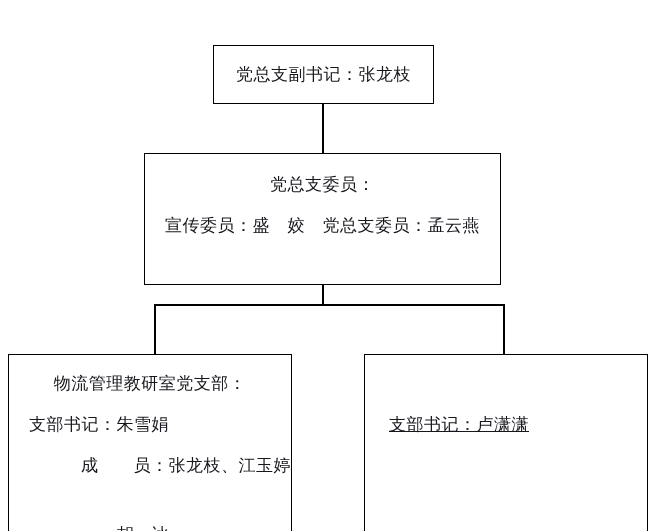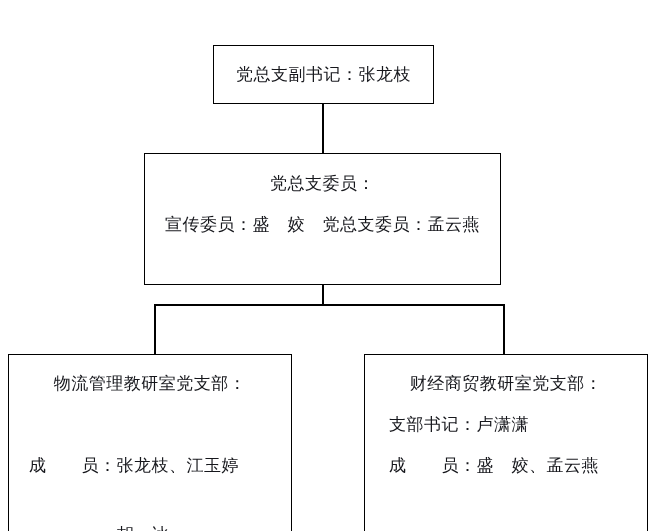--- a/index.html
+++ b/index.html
@@ -50,43 +50,42 @@
   #node-committee {
     left: 144px;
     top: 153px;
     width: 357px;
     height: 132px;
   }
   #node-committee .node-line {
     position: absolute;
     left: 0;
     right: 0;
-    font-family: Liberation Mono, monospace;
   }
   #node-committee .line-0 { top: 22px; }
   #node-committee .line-1 { top: 63px; }
   #node-committee .line-2 { top: 104px; }
   
   .branch-box {
     width: 284px;
     height: 216px;
     top: 354px;
   }
   #node-branch-logistics { left: 8px; }
   #node-branch-finance { left: 364px; }
   .branch-box .node-line {
     position: absolute;
     left: 0;
     right: 0;
   }
   .branch-box .line-0 { top: 20px; text-align: center; }
   .branch-box .line-1 { top: 61px; text-align: left; padding-left: 20px; }
-  .branch-box .line-2 { top: 102px; text-align: left; padding-left: 20px; }
+  .branch-box .line-2 { top: 102px; text-align: right; padding-left: 20px; }
   .branch-box .line-3 { top: 143px; text-align: left; padding-left: 108px; margin-top: 28px; }
-  #node-branch-finance .line-1 { padding-left: 24px; }
+  #node-branch-finance .line-1 { padding-left: 24px; text-decoration: underline; }
   #node-branch-finance .line-2 { padding-left: 24px; }
   #node-branch-finance .line-3 { padding-left: 110px; }
   
   .connector {
     position: absolute;
     background: #000000;
   }
   .connector-v { width: 1.5px; }
   .connector-h { height: 1.5px; }
   #conn-top-to-committee {
@@ -131,23 +130,22 @@
     <div class="node-line line-1">宣传委员：盛　姣　党总支委员：孟云燕</div>
   </div>
 
   <div class="connector connector-v" id="conn-committee-stub"></div>
   <div class="connector connector-h" id="conn-branch-bus"></div>
   <div class="connector connector-v" id="conn-to-logistics"></div>
   <div class="connector connector-v" id="conn-to-finance"></div>
 
   <div class="node-box branch-box" id="node-branch-logistics">
     <div class="node-line line-0">物流管理教研室党支部：</div>
+    <div class="node-line line-1">支部书记：朱雪娟</div>
     <div class="node-line line-2">成　　员：张龙枝、江玉婷</div>
     <div class="node-line line-3">胡　冰</div>
   </div>
 
   <div class="node-box branch-box" id="node-branch-finance">
-    <div class="node-line line-0">财经商贸教研室党支部：</div>
     <div class="node-line line-1">支部书记：卢潇潇</div>
-    <div class="node-line line-2">成　　员：盛　姣、孟云燕</div>
   </div>
 
 </div>
 
 </body></html>

